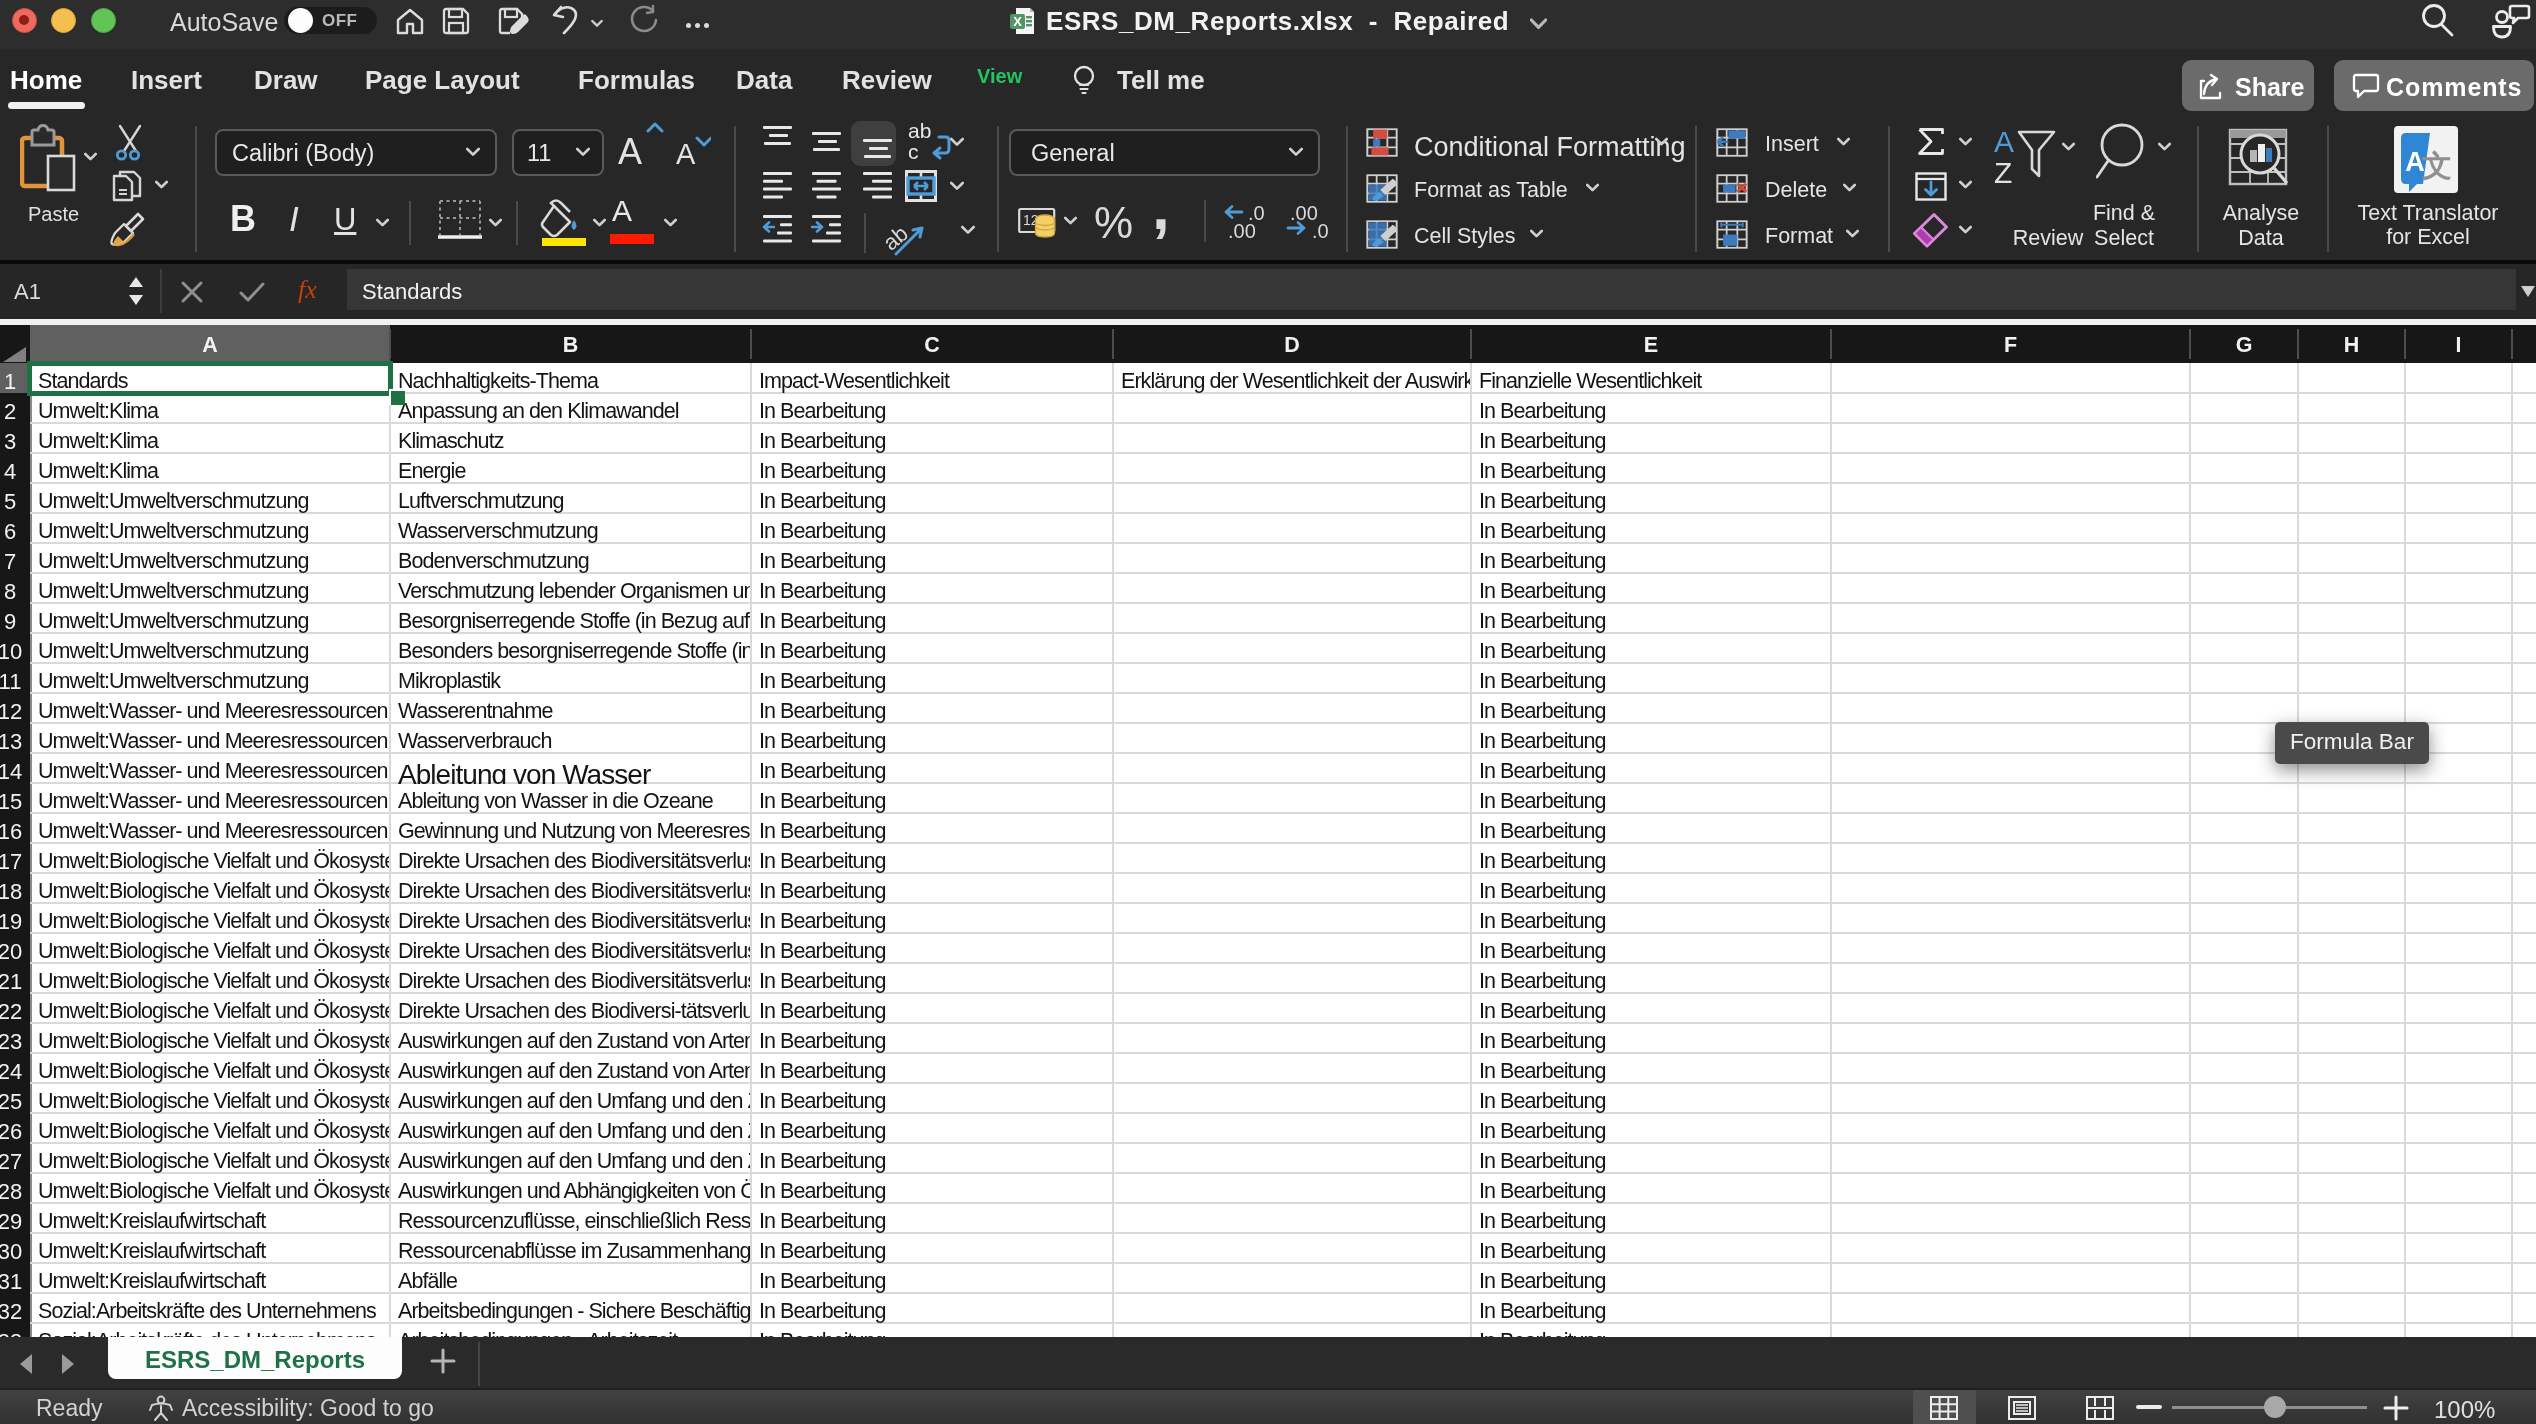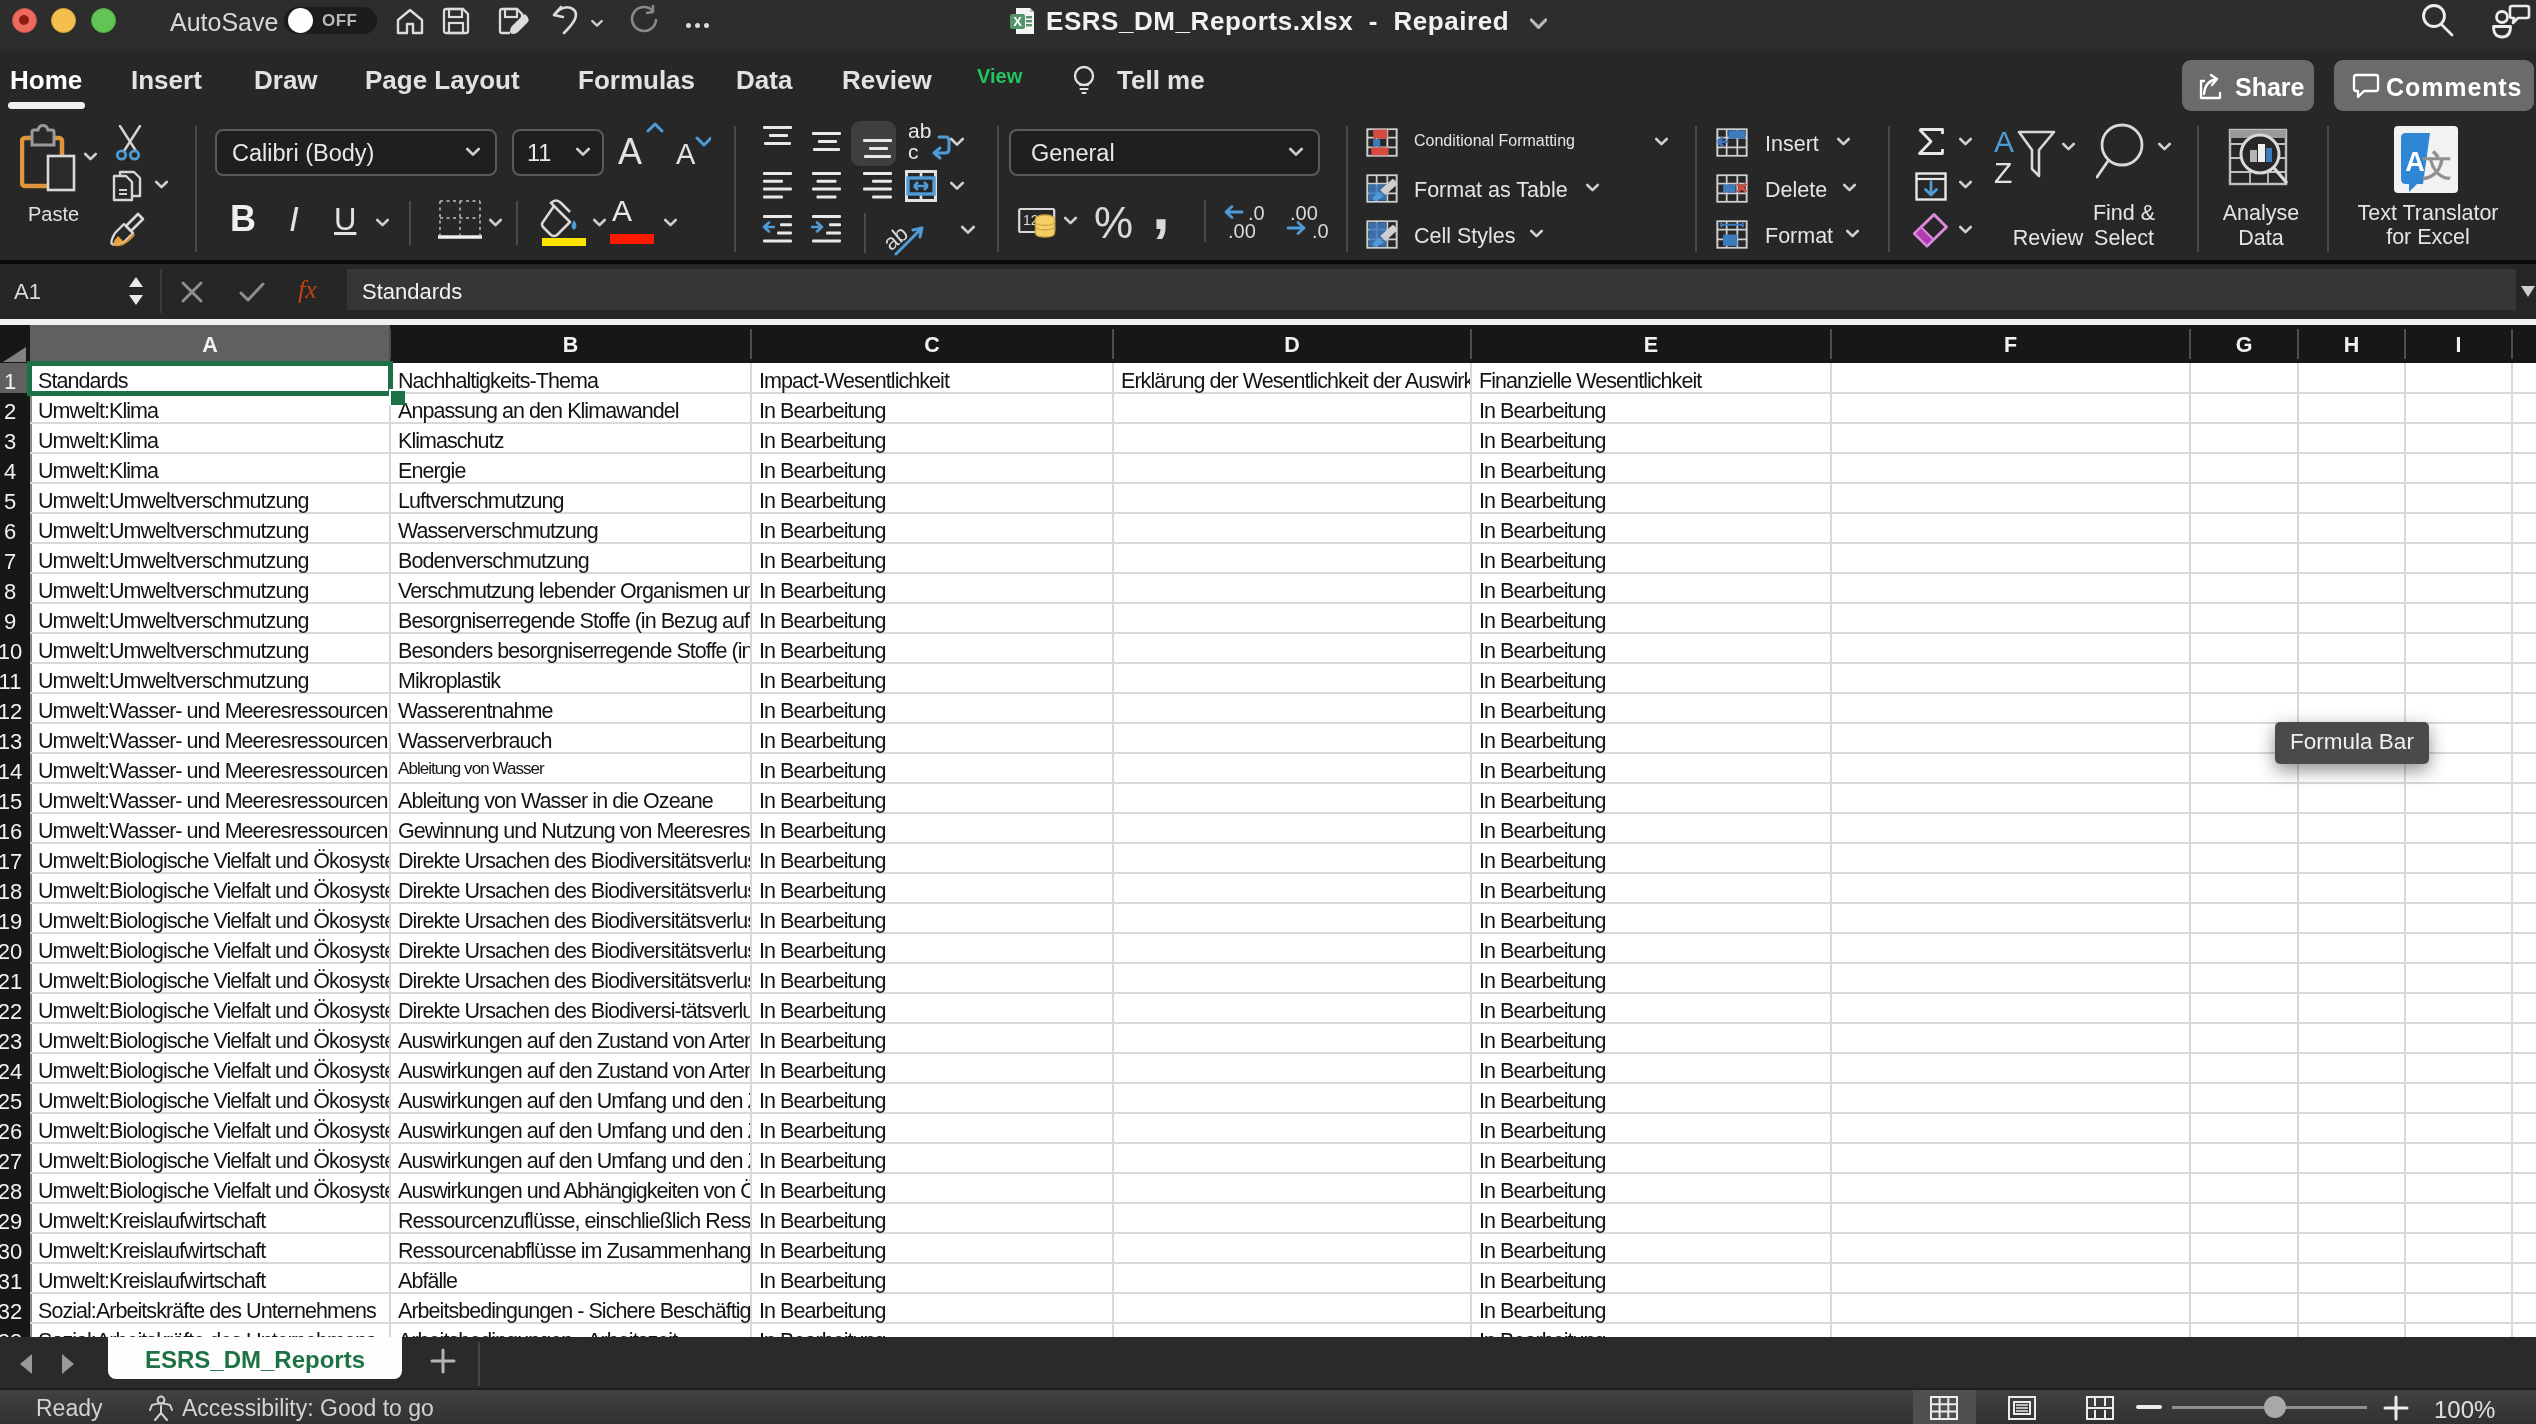--- a/index.html
+++ b/index.html
@@ -276,21 +276,21 @@
       <text x="26" y="34" font-size="20" fill="#d9d9d9" font-family="Liberation Sans">.0</text>
     </svg>
     <div style="position:absolute;left:1346px;top:126px;width:2px;height:126px;background:#4a4a4b;"></div>
     <svg style="position:absolute;left:1366px;top:128px" width="32" height="29" viewBox="0 0 36 36" preserveAspectRatio="none">
       <rect x="1.5" y="1.5" width="33" height="33" fill="none" stroke="#cfcfcf" stroke-width="2.2"></rect>
       <path d="M1.5 12.0 L34.5 12.0 M1.5 24.0 L34.5 24.0 M12.0 1.5 L12.0 34.5 M24.0 1.5 L24.0 34.5" stroke="#cfcfcf" stroke-width="2"></path>
       <rect x="8" y="2" width="16" height="11" fill="#d54b40"></rect>
       <rect x="8" y="14" width="8" height="9" fill="#3d7bbf"></rect>
       <rect x="6" y="24" width="19" height="10" fill="#d54b40"></rect>
     </svg>
-    <div style="position:absolute;left:1414px;top:132px;font-size:16px;color:#e4e4e4;font-weight:400;white-space:pre;text-align:center;">Conditional Formatting</div>
+    <div style="position:absolute;left:1414px;top:132px;font-size:27px;color:#e4e4e4;font-weight:400;white-space:pre;text-align:center;">Conditional Formatting</div>
     <svg style="position:absolute;left:1654.5px;top:137.425px" width="13" height="11.15">
       <path d="M1.3 2 L6.5 7.15 L11.7 2" fill="none" stroke="#cfcfcf" stroke-width="2.6" stroke-linecap="round" stroke-linejoin="round"></path>
     </svg>
     <svg style="position:absolute;left:1366px;top:174px" width="32" height="29" viewBox="0 0 36 36" preserveAspectRatio="none">
       <rect x="1.5" y="1.5" width="33" height="33" fill="none" stroke="#cfcfcf" stroke-width="2.2"></rect>
       <path d="M1.5 12.0 L34.5 12.0 M1.5 24.0 L34.5 24.0 M12.0 1.5 L12.0 34.5 M24.0 1.5 L24.0 34.5" stroke="#cfcfcf" stroke-width="2"></path>
       <rect x="3" y="13" width="20" height="20" fill="#3d7bbf" opacity="0.85"></rect>
       <path d="M30 6 L16 20 L22 26 L34 14 Q36 10 30 6" fill="#cfcfcf"></path>
       <path d="M14 22 L20 28 L12 33 Q8 34 7 30 Z" fill="#4f9bd5"></path>
     </svg>
@@ -637,21 +637,21 @@
     <div style="position:absolute;left:1479px;top:669px;width:351px;height:25px;overflow:hidden;font-size:21.5px;letter-spacing:-0.95px;color:#141414;white-space:pre">In Bearbeitung</div>
     <div style="position:absolute;left:38px;top:699px;width:351px;height:25px;overflow:hidden;font-size:21.5px;letter-spacing:-0.95px;color:#141414;white-space:pre">Umwelt:Wasser- und Meeresressourcen</div>
     <div style="position:absolute;left:398px;top:699px;width:352px;height:25px;overflow:hidden;font-size:21.5px;letter-spacing:-0.95px;color:#141414;white-space:pre">Wasserentnahme</div>
     <div style="position:absolute;left:759px;top:699px;width:353px;height:25px;overflow:hidden;font-size:21.5px;letter-spacing:-0.95px;color:#141414;white-space:pre">In Bearbeitung</div>
     <div style="position:absolute;left:1479px;top:699px;width:351px;height:25px;overflow:hidden;font-size:21.5px;letter-spacing:-0.95px;color:#141414;white-space:pre">In Bearbeitung</div>
     <div style="position:absolute;left:38px;top:729px;width:351px;height:25px;overflow:hidden;font-size:21.5px;letter-spacing:-0.95px;color:#141414;white-space:pre">Umwelt:Wasser- und Meeresressourcen</div>
     <div style="position:absolute;left:398px;top:729px;width:352px;height:25px;overflow:hidden;font-size:21.5px;letter-spacing:-0.95px;color:#141414;white-space:pre">Wasserverbrauch</div>
     <div style="position:absolute;left:759px;top:729px;width:353px;height:25px;overflow:hidden;font-size:21.5px;letter-spacing:-0.95px;color:#141414;white-space:pre">In Bearbeitung</div>
     <div style="position:absolute;left:1479px;top:729px;width:351px;height:25px;overflow:hidden;font-size:21.5px;letter-spacing:-0.95px;color:#141414;white-space:pre">In Bearbeitung</div>
     <div style="position:absolute;left:38px;top:759px;width:351px;height:25px;overflow:hidden;font-size:21.5px;letter-spacing:-0.95px;color:#141414;white-space:pre">Umwelt:Wasser- und Meeresressourcen</div>
-    <div style="position:absolute;left:398px;top:759px;width:352px;height:25px;overflow:hidden;font-size:17px;letter-spacing:-0.95px;color:#141414;white-space:pre">Ableitung von Wasser</div>
+    <div style="position:absolute;left:398px;top:759px;width:352px;height:25px;overflow:hidden;font-size:28px;letter-spacing:-0.95px;color:#141414;white-space:pre">Ableitung von Wasser</div>
     <div style="position:absolute;left:759px;top:759px;width:353px;height:25px;overflow:hidden;font-size:21.5px;letter-spacing:-0.95px;color:#141414;white-space:pre">In Bearbeitung</div>
     <div style="position:absolute;left:1479px;top:759px;width:351px;height:25px;overflow:hidden;font-size:21.5px;letter-spacing:-0.95px;color:#141414;white-space:pre">In Bearbeitung</div>
     <div style="position:absolute;left:38px;top:789px;width:351px;height:25px;overflow:hidden;font-size:21.5px;letter-spacing:-0.95px;color:#141414;white-space:pre">Umwelt:Wasser- und Meeresressourcen</div>
     <div style="position:absolute;left:398px;top:789px;width:352px;height:25px;overflow:hidden;font-size:21.5px;letter-spacing:-0.95px;color:#141414;white-space:pre">Ableitung von Wasser in die Ozeane</div>
     <div style="position:absolute;left:759px;top:789px;width:353px;height:25px;overflow:hidden;font-size:21.5px;letter-spacing:-0.95px;color:#141414;white-space:pre">In Bearbeitung</div>
     <div style="position:absolute;left:1479px;top:789px;width:351px;height:25px;overflow:hidden;font-size:21.5px;letter-spacing:-0.95px;color:#141414;white-space:pre">In Bearbeitung</div>
     <div style="position:absolute;left:38px;top:819px;width:351px;height:25px;overflow:hidden;font-size:21.5px;letter-spacing:-0.95px;color:#141414;white-space:pre">Umwelt:Wasser- und Meeresressourcen</div>
     <div style="position:absolute;left:398px;top:819px;width:352px;height:25px;overflow:hidden;font-size:21.5px;letter-spacing:-0.95px;color:#141414;white-space:pre">Gewinnung und Nutzung von Meeresresso</div>
     <div style="position:absolute;left:759px;top:819px;width:353px;height:25px;overflow:hidden;font-size:21.5px;letter-spacing:-0.95px;color:#141414;white-space:pre">In Bearbeitung</div>
     <div style="position:absolute;left:1479px;top:819px;width:351px;height:25px;overflow:hidden;font-size:21.5px;letter-spacing:-0.95px;color:#141414;white-space:pre">In Bearbeitung</div>

